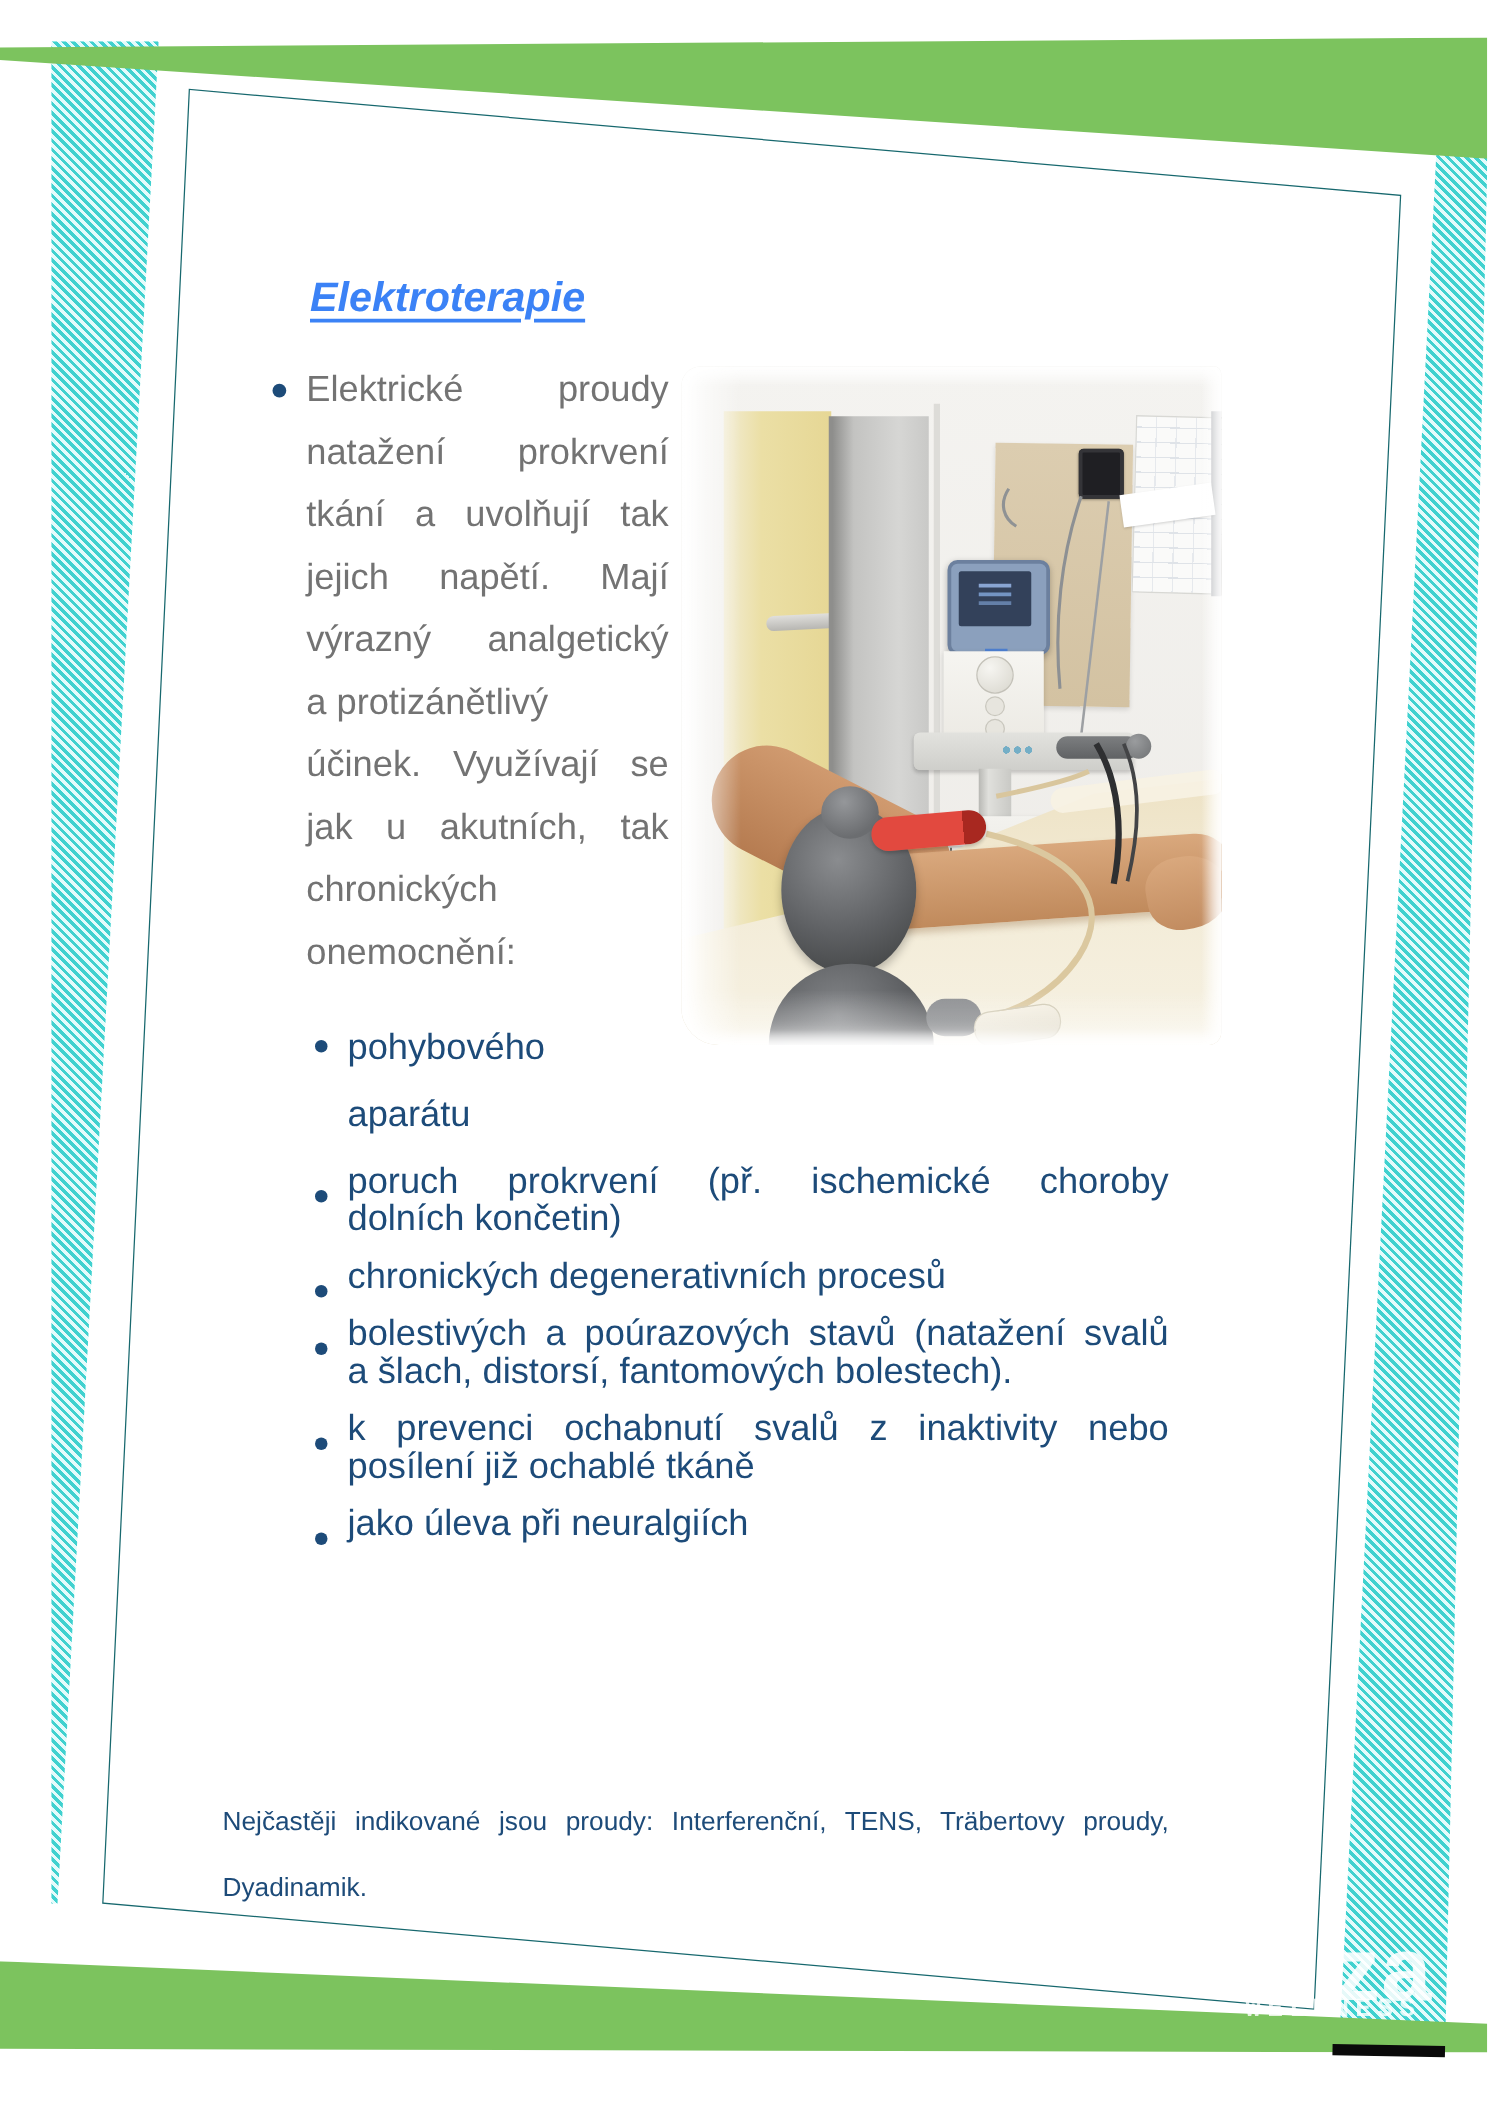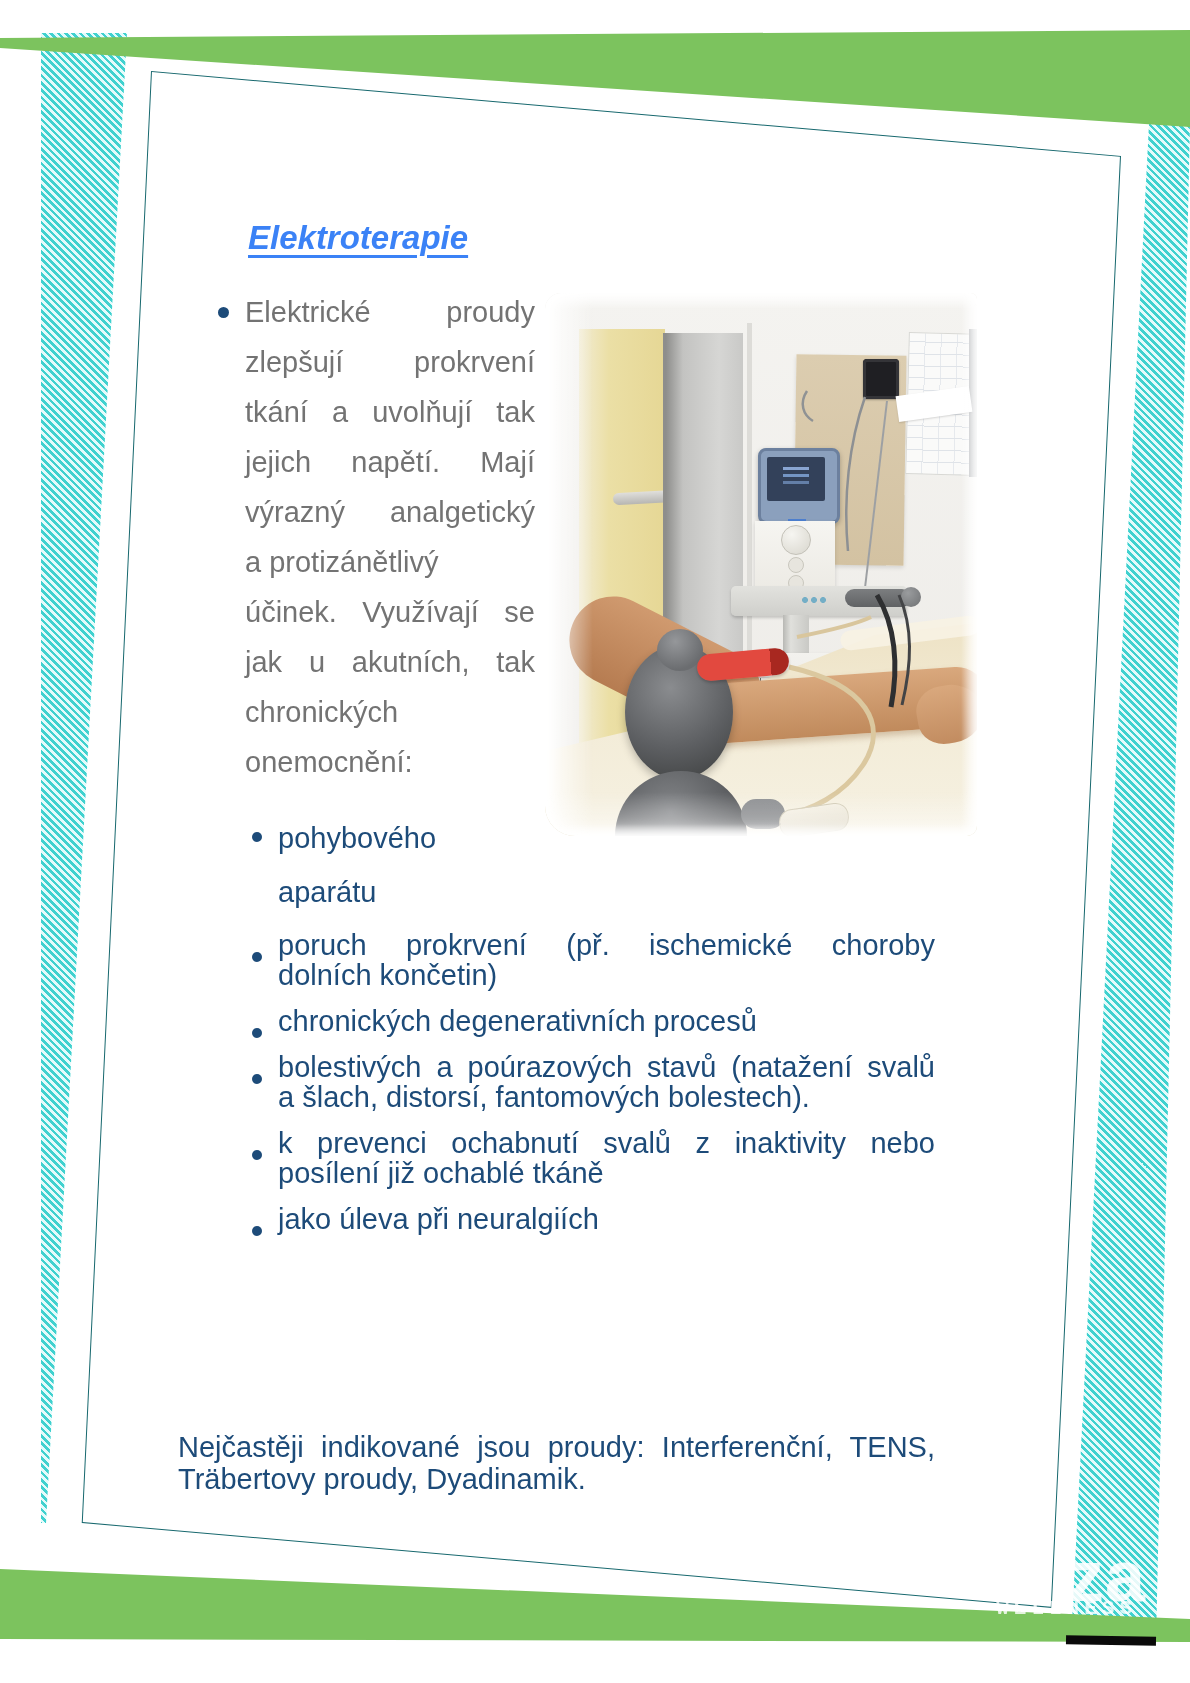--- a/index.html
+++ b/index.html
@@ -23,21 +23,21 @@
   .dot-l1{left:218px;top:307px;width:11px;height:11px;}
   .dot-s1{left:252px;top:832px;width:10px;height:10px;}
   .intro{position:absolute;left:245px;top:287px;width:290px;color:#737373;font-size:29px;}
   .intro .ln{height:50px;line-height:50px;text-align:justify;}
   .intro .ln.j{text-align-last:justify;}
   .intro .ln.l{text-align-last:left;}
   .sub1{position:absolute;left:278px;top:811px;width:256px;color:#1d4b79;font-size:29px;line-height:54px;}
   .sublist{position:absolute;left:252px;top:930px;width:683px;color:#1d4b79;font-size:29px;}
   .item{position:relative;padding-left:26px;line-height:30px;text-align:justify;margin-bottom:16px;}
   .item .idot{position:absolute;left:0;top:22px;width:10px;height:10px;background:#1d4b79;border-radius:50%;}
-  .closing{position:absolute;left:178px;top:1431px;width:757px;color:#1d4b79;font-size:29px;line-height:32px;text-align:justify;}
+  .closing{position:absolute;left:178px;top:1431px;width:757px;color:#1d4b79;font-size:21px;line-height:53px;text-align:justify;}
 
   
   .wm-big{position:absolute;right:44px;top:1540px;font-size:72px;font-weight:700;color:rgba(255,255,255,0.87);line-height:1;letter-spacing:1px;}
   .wm-small{position:absolute;right:53px;top:1597px;font-size:21px;font-weight:600;letter-spacing:5px;color:rgba(255,255,255,0.8);font-family:Liberation Mono, monospace;}
   .black-bar{position:absolute;left:1066px;top:1636px;width:90px;height:9px;background:#0a0a0a;transform:rotate(1deg);}
 
   
   .photo{position:absolute;left:545px;top:293px;width:432px;height:543px;border-radius:16px 6px 10px 30px;
     overflow:hidden;background:linear-gradient(180deg,#f4f3f0,#edebe7);}
   .photo div,.photo svg{position:absolute;}
@@ -97,21 +97,21 @@
   <div class="stripe stripe-right"></div>
   <div class="green green-top"></div>
   <div class="green green-bottom"></div>
   <div class="page-frame"></div>
 
   <h1 class="title">Elektroterapie</h1>
 
   <span class="dot dot-l1"></span>
   <div class="intro">
     <div class="ln j">Elektrické proudy</div>
-    <div class="ln j">zlepšují prokrvení</div>
+    <div class="ln j">natažení prokrvení</div>
     <div class="ln j">tkání a uvolňují tak</div>
     <div class="ln j">jejich napětí. Mají</div>
     <div class="ln j">výrazný analgetický</div>
     <div class="ln l">a protizánětlivý</div>
     <div class="ln j">účinek. Využívají se</div>
     <div class="ln j">jak u akutních, tak</div>
     <div class="ln l">chronických</div>
     <div class="ln l">onemocnění:</div>
   </div>
 

